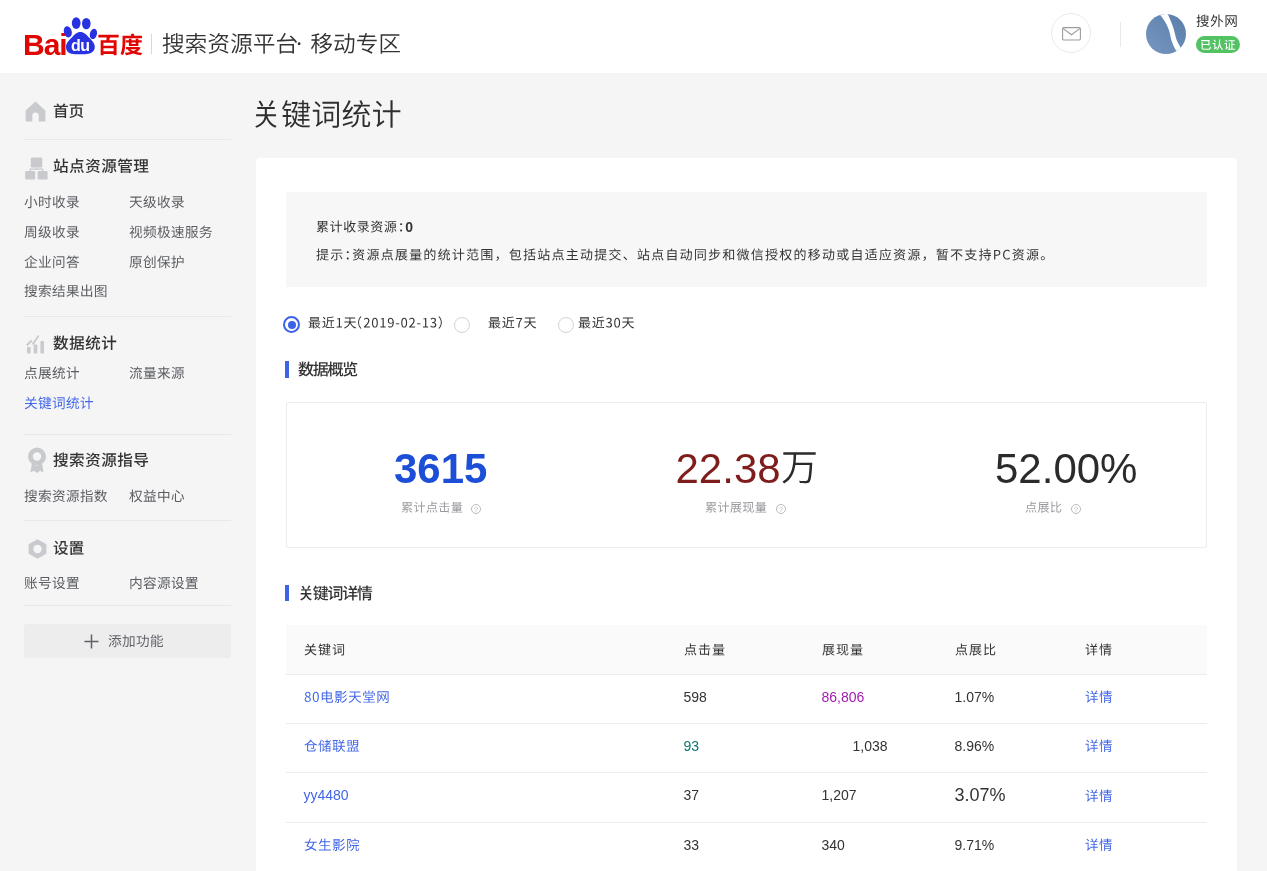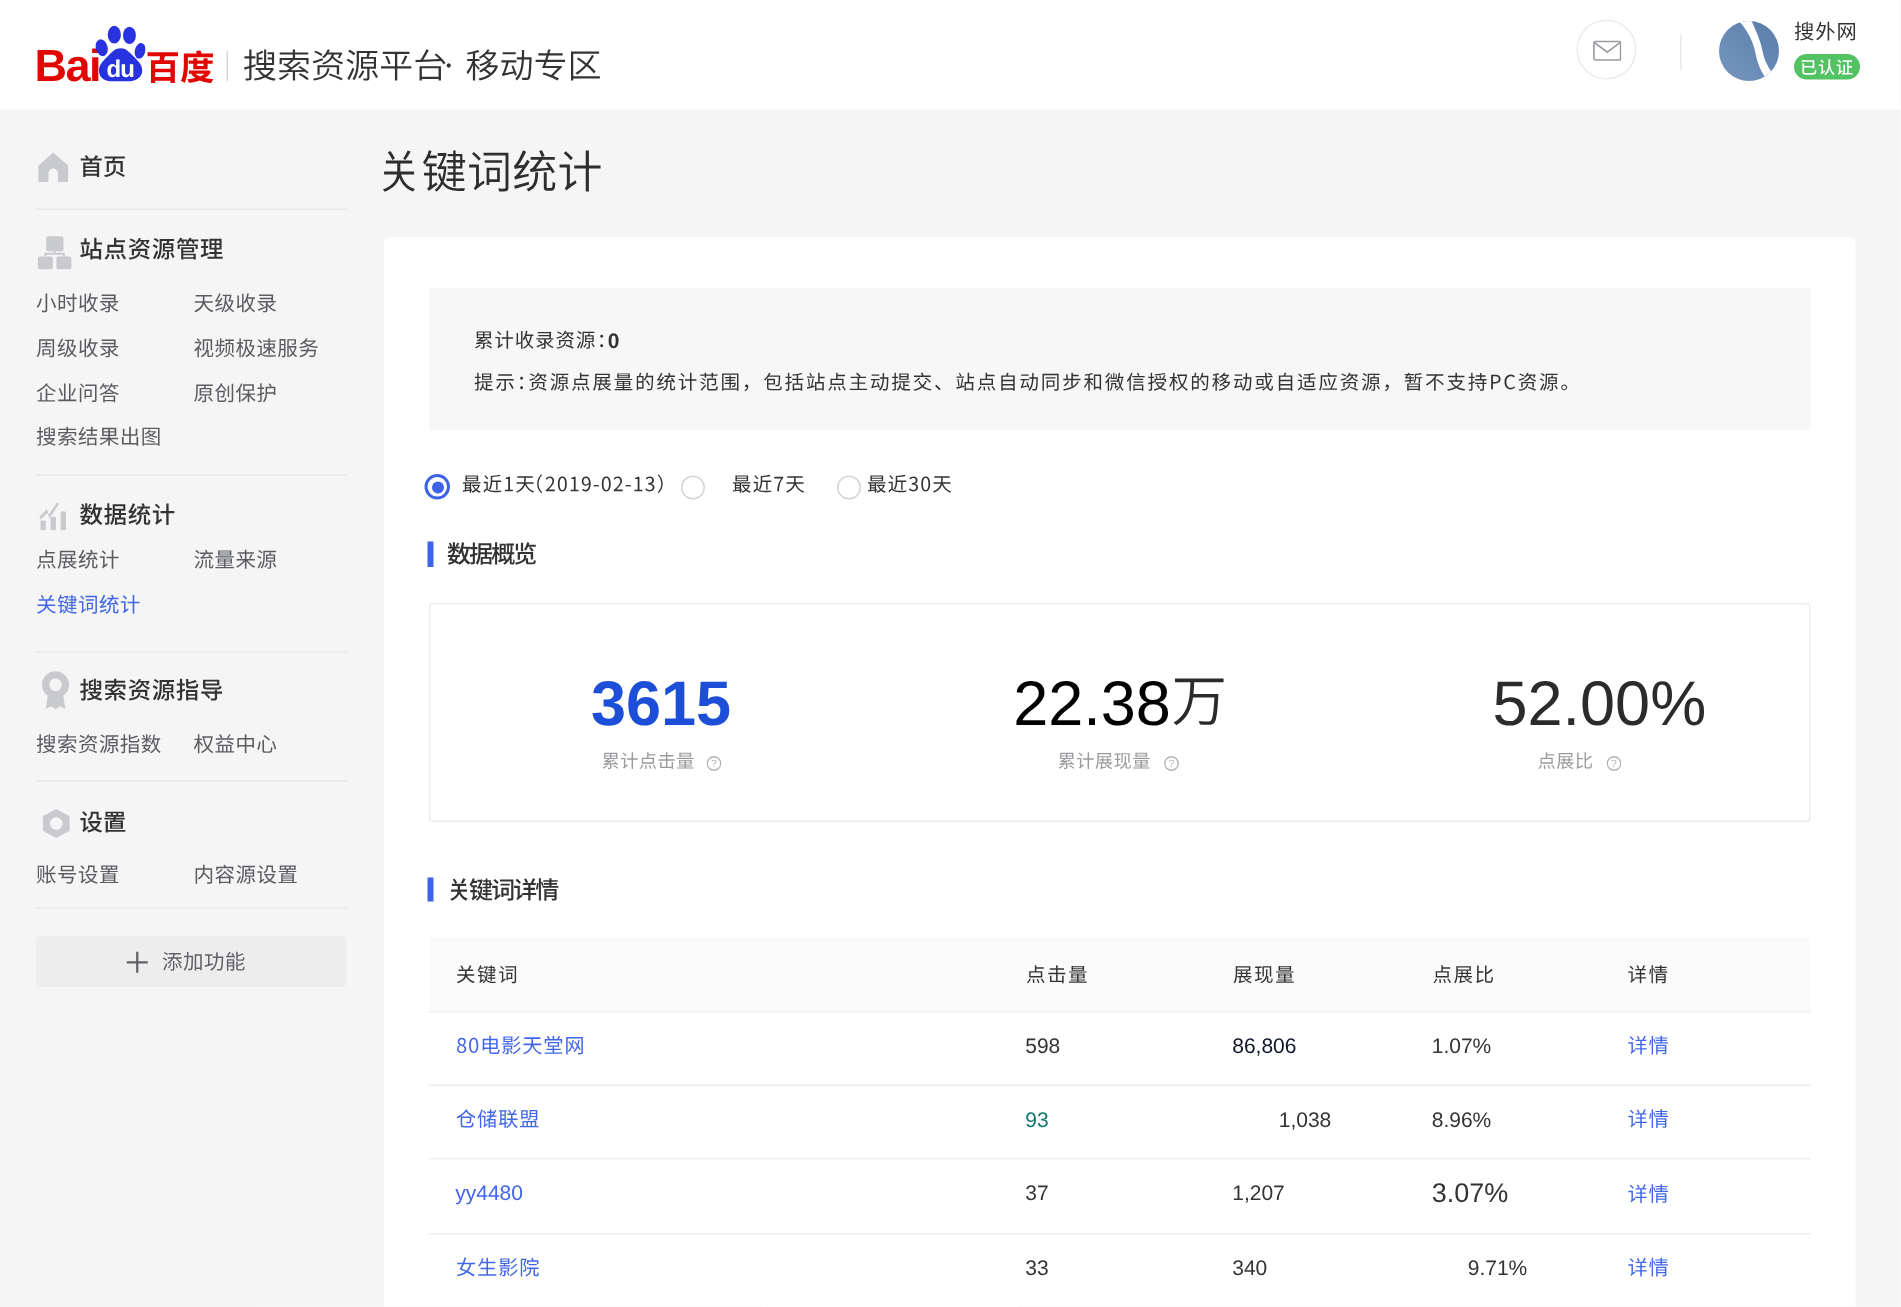--- a/index.html
+++ b/index.html
@@ -516,21 +516,21 @@
     </svg>
 <div class="abs" style="left:285.2px;top:361.3px;width:3.8px;height:16.6px;background:#3c63e8;"></div>
 <svg class="svgt abs" style="width:58.9px;height:16.0px;fill:#333;left:297.5px;top:361.2px;" viewBox="0 0 3680 1000">
       <use href="#M6570" x="0"></use>
       <use href="#M636e" x="920"></use>
       <use href="#M6982" x="1840"></use>
       <use href="#M89c8" x="2760"></use>
     </svg>
 <div class="abs" style="left:285.5px;top:402px;width:921.5px;height:146px;border:1px solid #ececee;border-radius:2px;box-sizing:border-box;background:#fff"></div>
 <div class="abs" style="left:394px;top:448.0px;font-size:42px;line-height:42px;color:#1d4ed8;font-weight:700;letter-spacing:0;">3615</div>
-<div class="abs" style="left:675.5px;top:448.0px;font-size:42px;line-height:42px;color:#000000;font-weight:400;letter-spacing:0;">22.38</div>
+<div class="abs" style="left:675.5px;top:448.0px;font-size:42px;line-height:42px;color:#7f1d1d;font-weight:400;letter-spacing:0;">22.38</div>
 <svg class="svgt abs" style="width:37.0px;height:37.0px;fill:#2b2b2b;left:781.0px;top:447.9px;" viewBox="0 0 1000 1000">
       <use href="#L4e07" x="0"></use>
     </svg>
 <div class="abs" style="left:995px;top:448.0px;font-size:42px;line-height:42px;color:#2b2b2b;font-weight:400;letter-spacing:0;">52.00%</div>
 <div class="abs" style="left:400.6px;top:501.3px;height:12.2px">
       <svg class="svgt" style="width:62.2px;height:12.2px;fill:#9a9a9e;" viewBox="0 0 5100 1000">
         <use href="#R7d2f" x="0"></use>
         <use href="#R8ba1" x="1020"></use>
         <use href="#R70b9" x="2040"></use>
         <use href="#R51fb" x="3060"></use>
@@ -606,21 +606,21 @@
 <svg class="svgt abs" style="width:86.3px;height:13.5px;fill:#4166e8;left:303.5px;top:690.2px;" viewBox="0 0 6390 1000">
       <use href="#R38" x="0"></use>
       <use href="#R30" x="595"></use>
       <use href="#R7535" x="1190"></use>
       <use href="#R5f71" x="2230"></use>
       <use href="#R5929" x="3270"></use>
       <use href="#R5802" x="4310"></use>
       <use href="#R7f51" x="5350"></use>
     </svg>
 <div class="abs" style="left:683.5px;top:690.0px;font-size:14px;line-height:14px;color:#333;font-weight:400;letter-spacing:0;">598</div>
-<div class="abs" style="left:821.5px;top:690.0px;font-size:14px;line-height:14px;color:#0f172a;font-weight:400;letter-spacing:0;">86,806</div>
+<div class="abs" style="left:821.5px;top:690.0px;font-size:14px;line-height:14px;color:#a21caf;font-weight:400;letter-spacing:0;">86,806</div>
 <div class="abs" style="left:954.5px;top:690.0px;font-size:14px;line-height:14px;color:#333;font-weight:400;letter-spacing:0;">1.07%</div>
 <svg class="svgt abs" style="width:28.1px;height:13.5px;fill:#4166e8;left:1084.5px;top:690.2px;" viewBox="0 0 2080 1000">
       <use href="#R8be6" x="0"></use>
       <use href="#R60c5" x="1040"></use>
     </svg>
 <svg class="svgt abs" style="width:56.2px;height:13.5px;fill:#4166e8;left:303.5px;top:739.2px;" viewBox="0 0 4160 1000">
       <use href="#R4ed3" x="0"></use>
       <use href="#R50a8" x="1040"></use>
       <use href="#R8054" x="2080"></use>
       <use href="#R76df" x="3120"></use>
@@ -641,17 +641,17 @@
       <use href="#R60c5" x="1040"></use>
     </svg>
 <svg class="svgt abs" style="width:56.2px;height:13.5px;fill:#4166e8;left:303.5px;top:837.9px;" viewBox="0 0 4160 1000">
       <use href="#R5973" x="0"></use>
       <use href="#R751f" x="1040"></use>
       <use href="#R5f71" x="2080"></use>
       <use href="#R9662" x="3120"></use>
     </svg>
 <div class="abs" style="left:683.5px;top:837.6px;font-size:14px;line-height:14px;color:#333;font-weight:400;letter-spacing:0;">33</div>
 <div class="abs" style="left:821.5px;top:837.6px;font-size:14px;line-height:14px;color:#333;font-weight:400;letter-spacing:0;">340</div>
-<div class="abs" style="left:954.5px;top:837.6px;font-size:14px;line-height:14px;color:#333;font-weight:400;letter-spacing:0;margin-left:24px;">9.71%</div>
+<div class="abs" style="left:954.5px;top:837.6px;font-size:14px;line-height:14px;color:#333;font-weight:400;letter-spacing:0;">9.71%</div>
 <svg class="svgt abs" style="width:28.1px;height:13.5px;fill:#4166e8;left:1084.5px;top:837.9px;" viewBox="0 0 2080 1000">
       <use href="#R8be6" x="0"></use>
       <use href="#R60c5" x="1040"></use>
     </svg>
 </div>
 </body></html>

